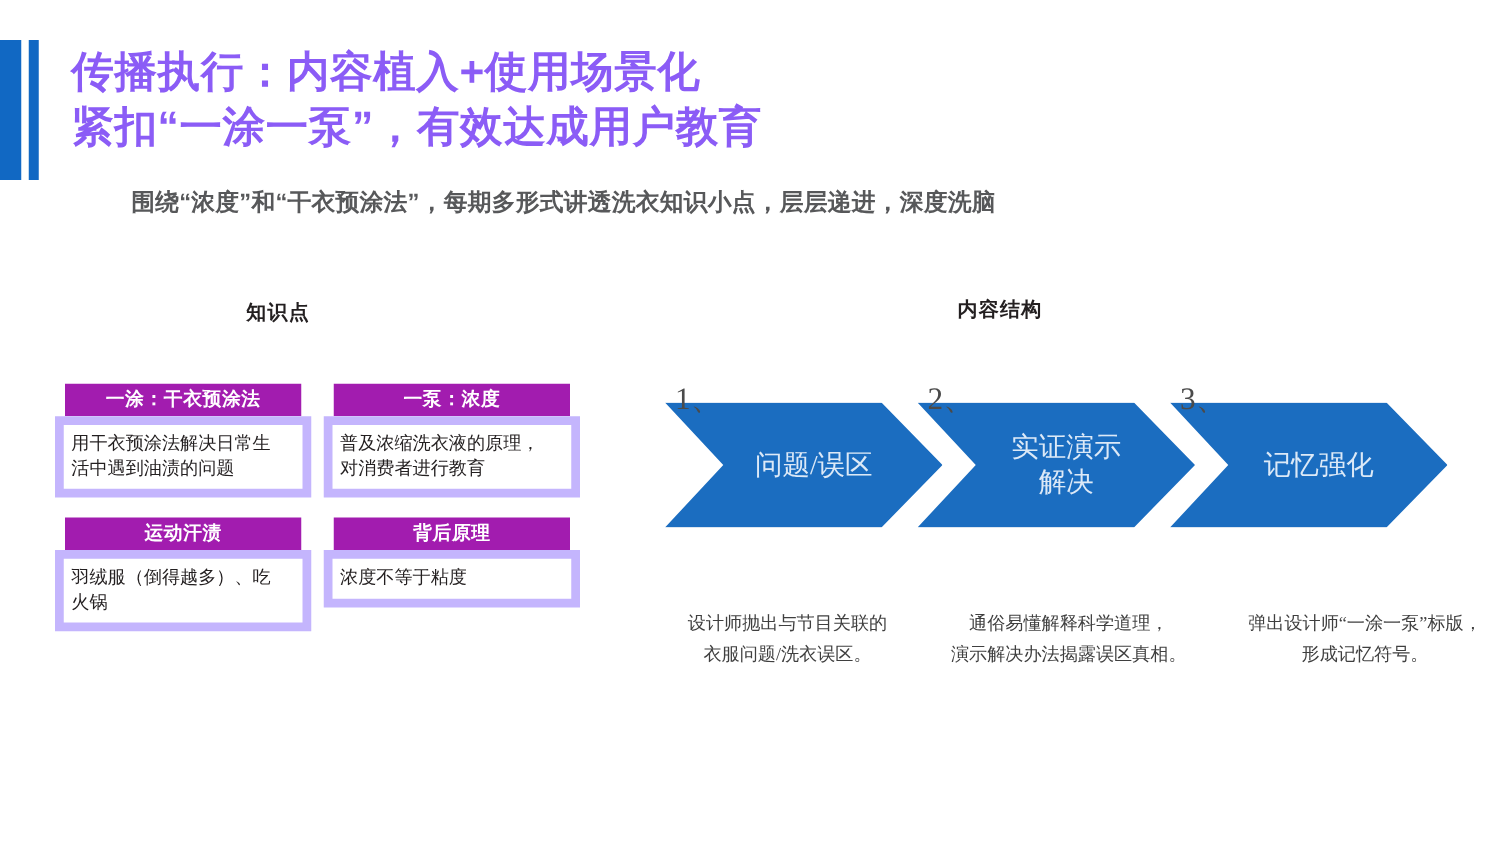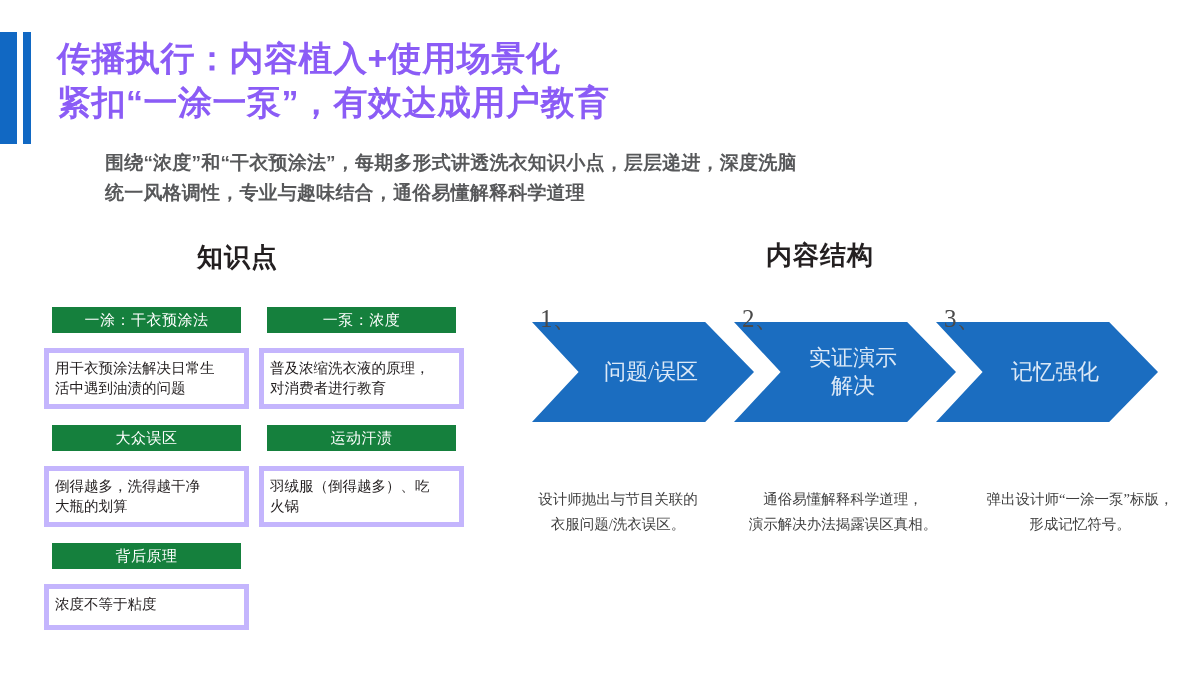--- a/index.html
+++ b/index.html
@@ -59,54 +59,54 @@
     font-size: 19px;
     line-height: 30px;
     letter-spacing: 0.2px;
   }
   .subhead span { display: block; margin-left: 48px; }
 
   
   .section-title {
     position: absolute;
     font-weight: bold;
-    font-size: 26px;
+    font-size: 16px;
     color: #231F20;
     letter-spacing: 1px;
   }
   .section-title.left  { left: 197px; top: 240px; }
   .section-title.right { left: 766px; top: 238px; }
 
   
   .cards {
     position: absolute;
     left: 44px;
     top: 307px;
     width: 420px;
     display: grid;
     grid-template-columns: 205px 205px;
     column-gap: 10px;
     row-gap: 16px;
   }
   .card { position: relative; }
   .card-header {
-    background: #15803d;
+    background: #a21caf;
     color: #ffffff;
-    font-weight: normal;
+    font-weight: bold;
     font-size: 15px;
     text-align: center;
     line-height: 26px;
     height: 26px;
-    margin: 0 8px 15px 8px;
+    margin: 0 8px 0 8px;
     letter-spacing: 0.5px;
     white-space: nowrap;
     overflow: hidden;
   }
   .card-body {
-    border: 5px solid #c4b5fd;
+    border: 7px solid #c4b5fd;
     background: #ffffff;
     font-size: 14.5px;
     line-height: 20px;
     color: #231F20;
     padding: 5px 6px 6px 6px;
     min-height: 46px;
     box-sizing: border-box;
   }
   .card-body span { display: block; }
 
@@ -153,21 +153,21 @@
     top: -20px;
     font-family: "Liberation Serif", "DejaVu Serif", serif;
     font-size: 25px;
     color: #4A4A4A;
     z-index: 3;
   }
 
   
   .captions {
     position: absolute;
-    left: 508px;
+    left: 520px;
     top: 487px;
     width: 670px;
     display: flex;
   }
   .caption {
     font-family: "Liberation Serif", "DejaVu Serif", serif;
     font-size: 14.5px;
     line-height: 25px;
     color: #3F3F3F;
     text-align: center;
@@ -185,21 +185,20 @@
 <div class="accent-bar-thick"></div>
 <div class="accent-bar-thin"></div>
 
 <div class="headline">
   <span class="line1">传播执行：内容植入+使用场景化</span>
   <span class="line2">紧扣“一涂一泵”，有效达成用户教育</span>
 </div>
 
 <div class="subhead">
   <span>围绕“浓度”和“干衣预涂法”，每期多形式讲透洗衣知识小点，层层递进，深度洗脑</span>
-  <span>统一风格调性，专业与趣味结合，通俗易懂解释科学道理</span>
 </div>
 
 <div class="section-title left">知识点</div>
 <div class="section-title right">内容结构</div>
 
 <div class="cards">
 
   <div class="card">
     <div class="card-header">一涂：干衣预涂法</div>
     <div class="card-body">
@@ -210,27 +209,20 @@
 
   <div class="card">
     <div class="card-header">一泵：浓度</div>
     <div class="card-body">
       <span>普及浓缩洗衣液的原理，</span>
       <span>对消费者进行教育</span>
     </div>
   </div>
 
 
-  <div class="card">
-    <div class="card-header">大众误区</div>
-    <div class="card-body">
-      <span>倒得越多，洗得越干净</span>
-      <span>大瓶的划算</span>
-    </div>
-  </div>
 
   <div class="card">
     <div class="card-header">运动汗渍</div>
     <div class="card-body">
       <span>羽绒服（倒得越多）、吃</span>
       <span>火锅</span>
     </div>
   </div>
 
   <div class="card">

